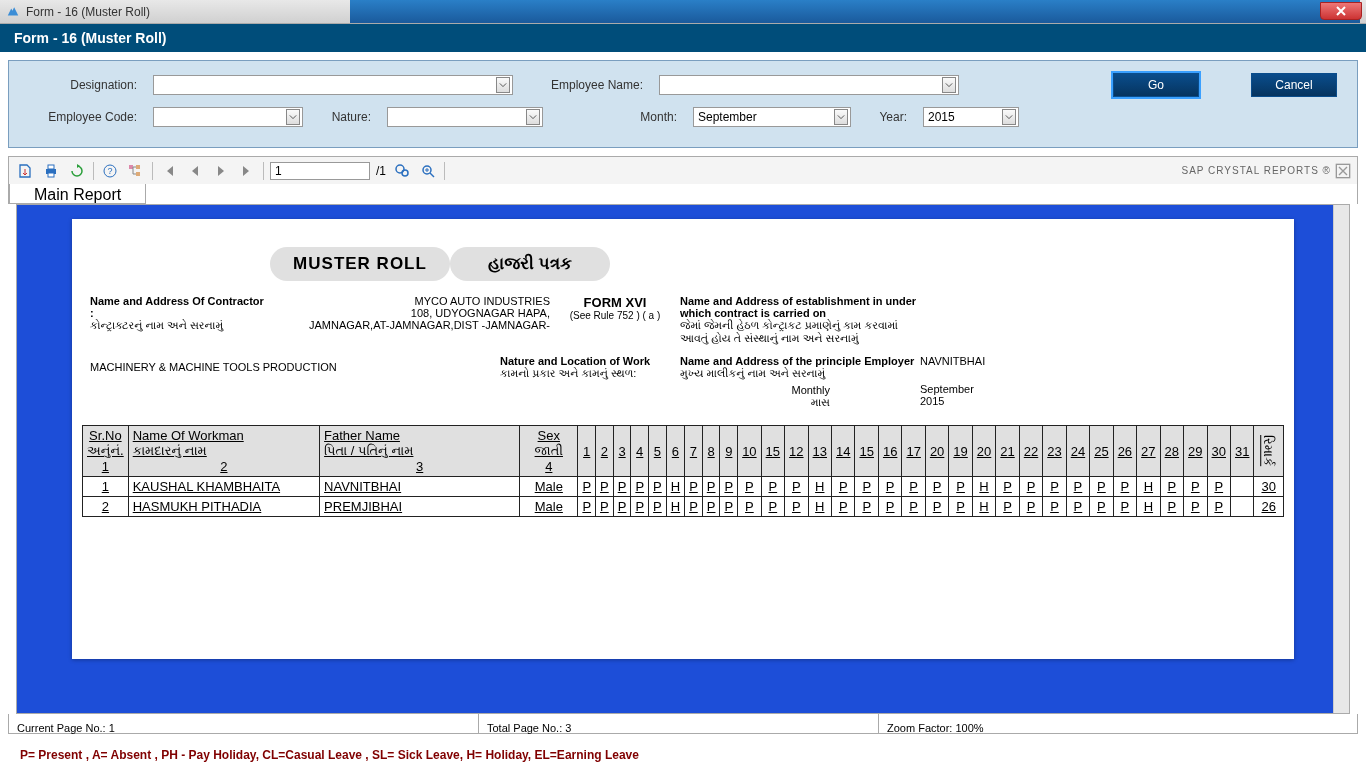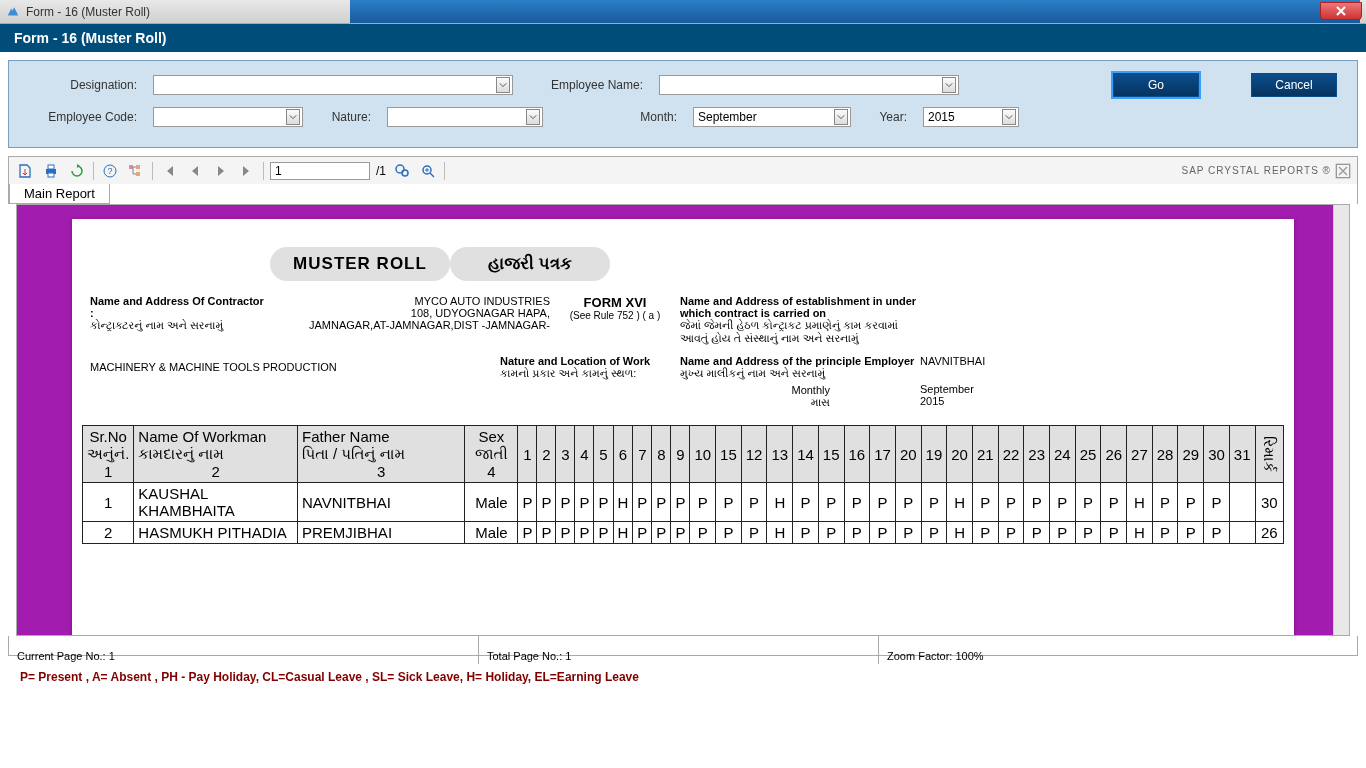--- a/index.html
+++ b/index.html
@@ -19,34 +19,34 @@
 .combo .arrow svg{width:8px;height:8px;}
 .btn { background: linear-gradient(to bottom,#0a4d8c,#06345f); color:#fff; border:1px solid #0a4d8c; width:86px; height:24px; font-size:12px; cursor:pointer; }
 .btn.go { outline:2px solid #3aa0ff; outline-offset:0; }
 .toolbar { border:1px solid #aaa; border-bottom: none; margin: 0 8px; height:28px; background:#f4f4f4; display:flex; align-items:center; padding:0 6px; gap:6px; position: relative; }
 .toolbar .sep { width:1px; height:18px; background:#bbb; }
 .toolbar svg { width:16px; height:16px; }
 .toolbar .iconbtn { width:20px; height:20px; display:flex; align-items:center; justify-content:center; cursor:pointer; }
 .toolbar .pagebox { border:1px solid #999; width:100px; height:18px; padding:0 4px; font-size:12px; }
 .toolbar .crlabel { margin-left: auto; font-size:10px; letter-spacing:1px; color:#666; padding-right: 20px; }
 .tabrow { margin:0 8px; height:20px; display:flex; border-left:1px solid #aaa; border-right:1px solid #aaa; }
-.tabrow .tab { border:1px solid #aaa; border-top:none; padding:2px 14px; font-size:13px; background:#fff; }
-.viewer { border:1px solid #aaa; margin:0 16px; height:432px; background:#a21caf; position:relative; overflow:auto; }
+.tabrow .tab { border:1px solid #aaa; border-top:none; padding:2px 24px; font-size:16px; background:#fff; }
+.viewer { border:1px solid #aaa; margin:0 16px; height:510px; background:#1d4ed8; position:relative; overflow:auto; }
 .scrollbar-v { position:absolute; right:0; top:0; width:16px; height:100%; background:#e8e8e8; border-left:1px solid #ccc; }
 .page { background:#fff; margin:14px auto; width:1222px; min-height:440px; box-shadow:0 1px 4px rgba(0,0,0,0.3); padding-bottom:20px; }
 .page-inner { padding: 28px 10px 0 10px; }
 .pillbox { background:#e0e0e0; border-radius:18px; padding:7px 20px; text-align:center; font-weight:bold; }
 .pilltitle { font-size:17px; letter-spacing:1px; }
 .pillguj { font-size:17px; }
-.table { width:100%; border-collapse:collapse; margin-top:16px; font-size:15px; }
+.table { width:100%; border-collapse:collapse; margin-top:16px; font-size:13px;text-decoration:underline; }
 .table th, .table td { border:1px solid #222; padding:2px 4px; text-align:center; }
 .table th { background:#e0e0e0; font-weight:normal; }
 .table .left { text-align:left; }
 .statusbar { border:1px solid #aaa; border-top:none; margin:0 8px; height:20px; display:flex; font-size:11px; }
-.statusbar > div { border-right:1px solid #aaa; padding:14px 8px; }
+.statusbar > div { border-right:1px solid #aaa; padding:8px 8px; }
 .legend { color:#800000; font-weight:bold; font-size:12px; padding:14px 20px; }
 </style>
 </head>
 <body>
 
 <div class="titlebar">
   <span class="appicon">
     <svg viewBox="0 0 24 24">
         <path d="M3 18 L9 6 L11 10 L14 4 L21 18 Z" fill="#3b8dd6"></path>
       </svg>
@@ -405,17 +405,17 @@
             </tr>
           </tbody>
       </table>
     </div>
   </div>
   <div class="scrollbar-v"></div>
 </div>
 
 <div class="statusbar">
   <div style="width:470px">Current Page No.: 1</div>
-  <div style="width:400px">Total Page No.: 1</div>
+  <div style="width:400px">Total Page No.: 3</div>
   <div style="flex:1; border-right:none">Zoom Factor: 100%</div>
 </div>
 
 <div class="legend">P= Present , A= Absent , PH - Pay Holiday, CL=Casual Leave , SL= Sick  Leave, H= Holiday, EL=Earning Leave</div>
 
 </body></html>

